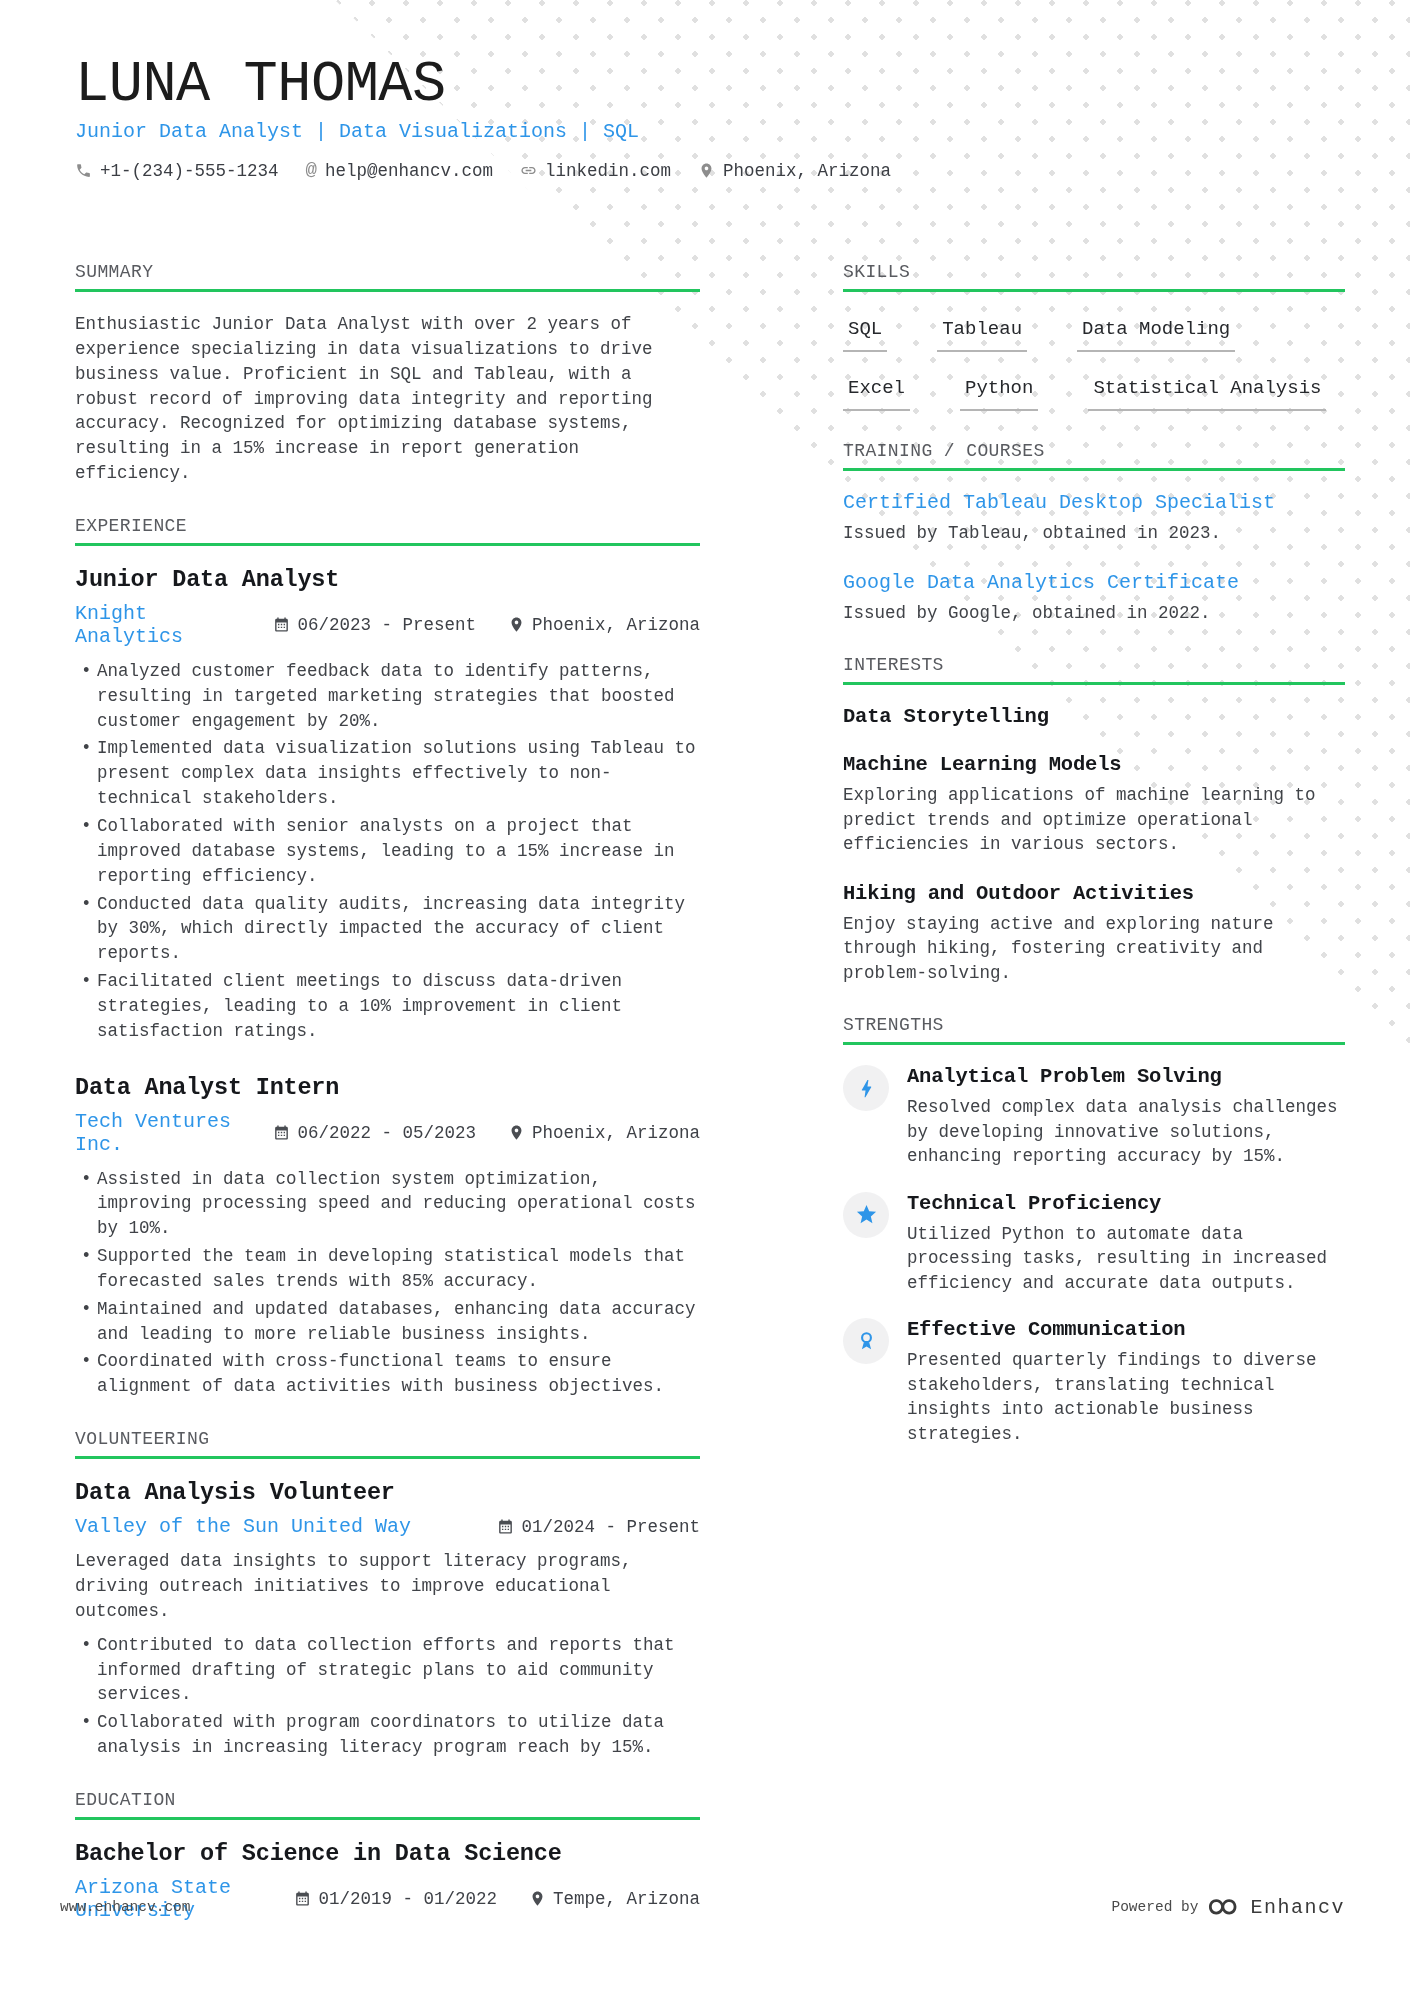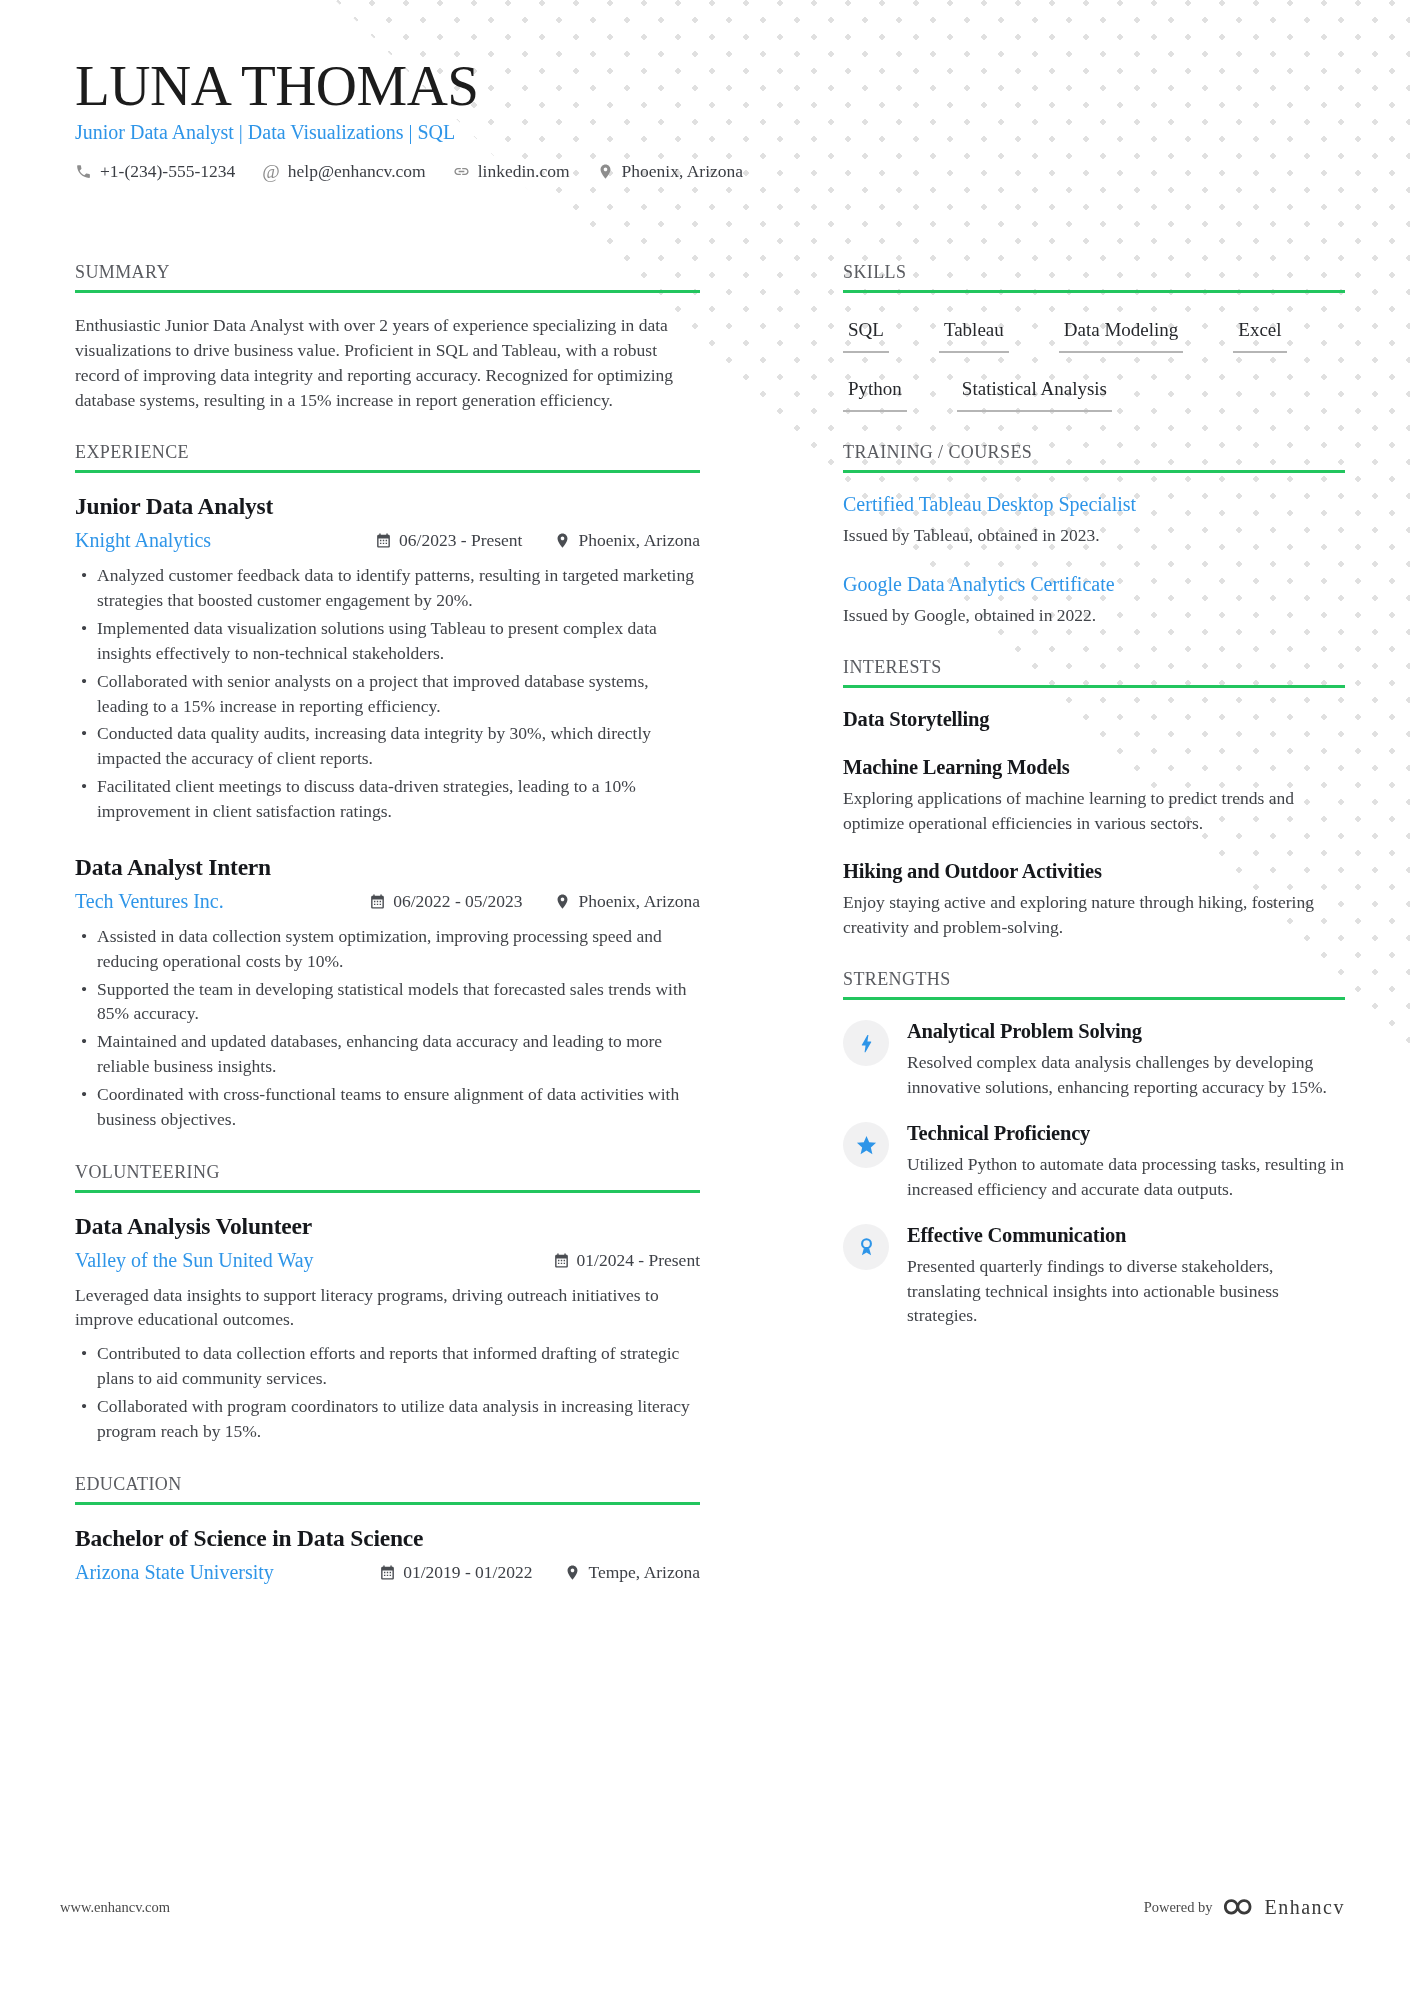--- a/index.html
+++ b/index.html
@@ -1,18 +1,18 @@
 <!DOCTYPE html>
 <html><head>
 <meta charset="utf-8">
 <style>
   html,body { margin:0; padding:0; background:#ffffff; }
   .page {
     position:relative; width:1410px; height:1995px; background:#ffffff;
-    font-family:Liberation Serif, serif; color:#45474d;
+    font-family:Liberation Mono, monospace; color:#45474d;
     overflow:hidden;
   }
   
   .dots {
     position:absolute; top:0; right:0; width:1075px; height:1055px; z-index:1;
     background-image:
       radial-gradient(circle at 3px 3px, #e0e0e0 2.6px, transparent 2.9px),
       radial-gradient(circle at 3px 3px, #e0e0e0 2.6px, transparent 2.9px);
     background-size:34px 34px;
     background-position:0 0, 17px 17px;

